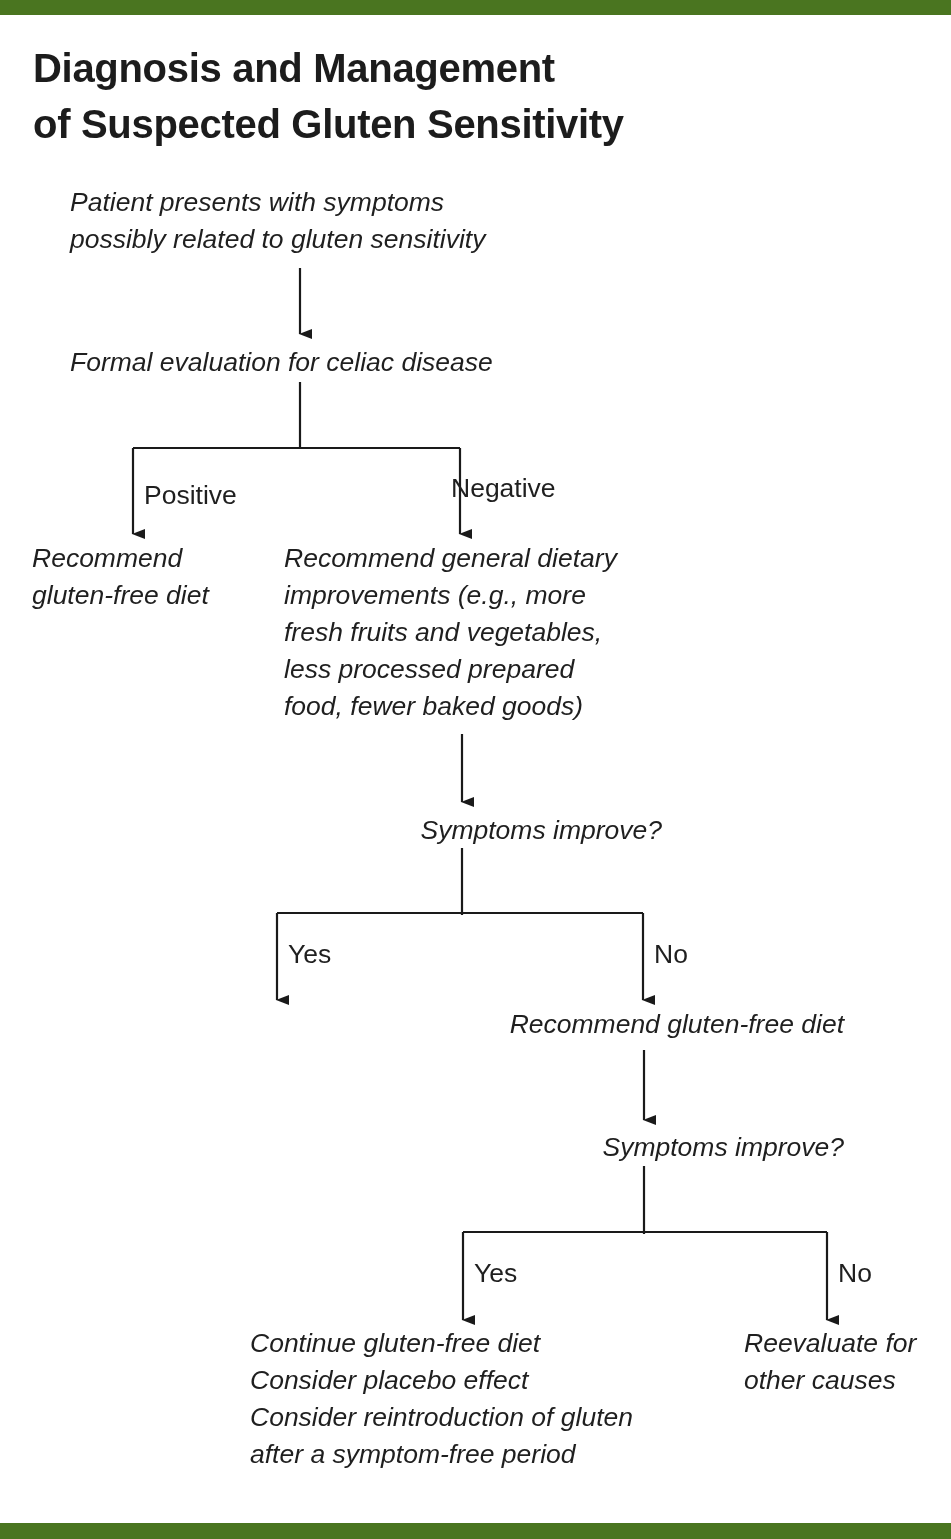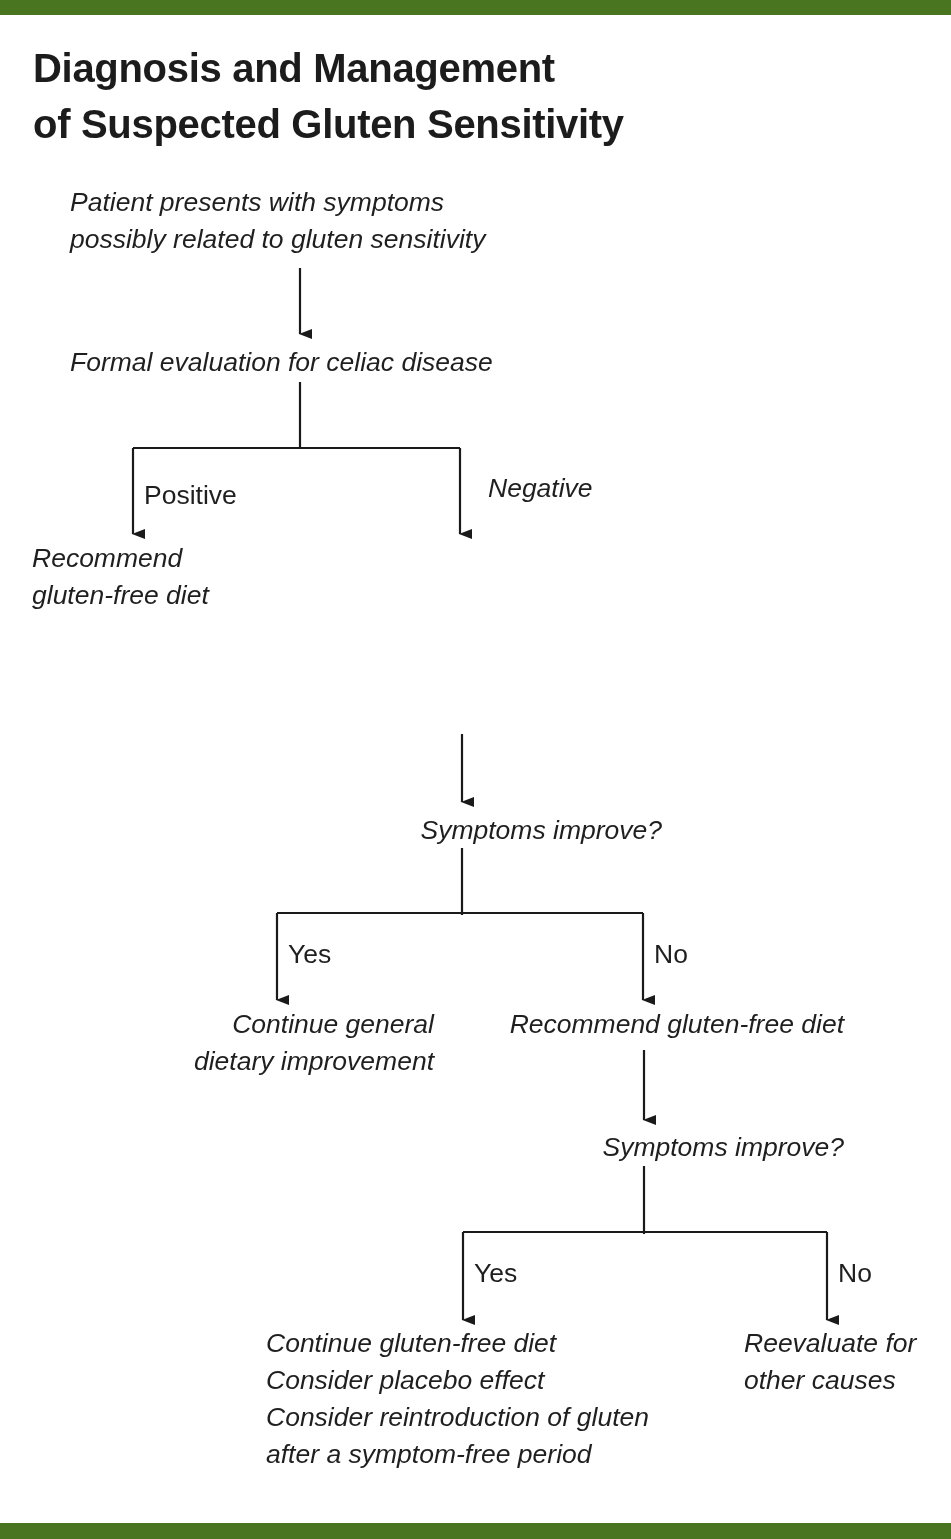--- a/index.html
+++ b/index.html
@@ -109,41 +109,44 @@
   </svg>
 
   <div class="node left" style="left:70px; top:184px; width:560px;">Patient presents with symptoms
 possibly related to gluten sensitivity</div>
 
   <div class="node left" style="left:70px; top:344px; width:560px;">Formal evaluation for celiac disease</div>
 
   <div class="node left" style="left:32px; top:540px; width:250px;">Recommend
 gluten-free diet</div>
 
+  <div class="node left" style="left:284px; top:540px; width:380px;">Recommend general dietary
+improvements (e.g., more
+fresh fruits and vegetables,
+less processed prepared
+food, fewer baked goods)</div>
 
   <div class="node center" style="left:262px; top:812px; width:400px;">Symptoms improve?</div>
 
-  <div class="node center" style="left:122px; top:1006px; width:312px;">Continue general
-dietary improvement</div>
 
   <div class="node center" style="left:444px; top:1006px; width:400px;">Recommend gluten-free diet</div>
 
   <div class="node center" style="left:444px; top:1129px; width:400px;">Symptoms improve?</div>
 
-  <div class="node left" style="left:266px; top:1325px; width:460px;">Continue gluten-free diet
+  <div class="node left" style="left:250px; top:1325px; width:460px;">Continue gluten-free diet
 Consider placebo effect
 Consider reintroduction of gluten
    after a symptom-free period</div>
 
   <div class="node left" style="left:730px; top:1325px; width:210px;margin-left:14px;">Reevaluate for
 other causes</div>
 
   <div class="edge-label" style="left:144px; top:473px;margin-top:7px;">Positive</div>
 
-  <div class="edge-label" style="left:488px; top:473px;font-style:italic;">Negative</div>
+  <div class="edge-label" style="left:451px; top:473px;">Negative</div>
 
   <div class="edge-label" style="left:288px; top:939px;">Yes</div>
 
   <div class="edge-label" style="left:654px; top:939px;">No</div>
 
   <div class="edge-label" style="left:474px; top:1258px;">Yes</div>
 
   <div class="edge-label" style="left:838px; top:1258px;">No</div>
 
 </div>

